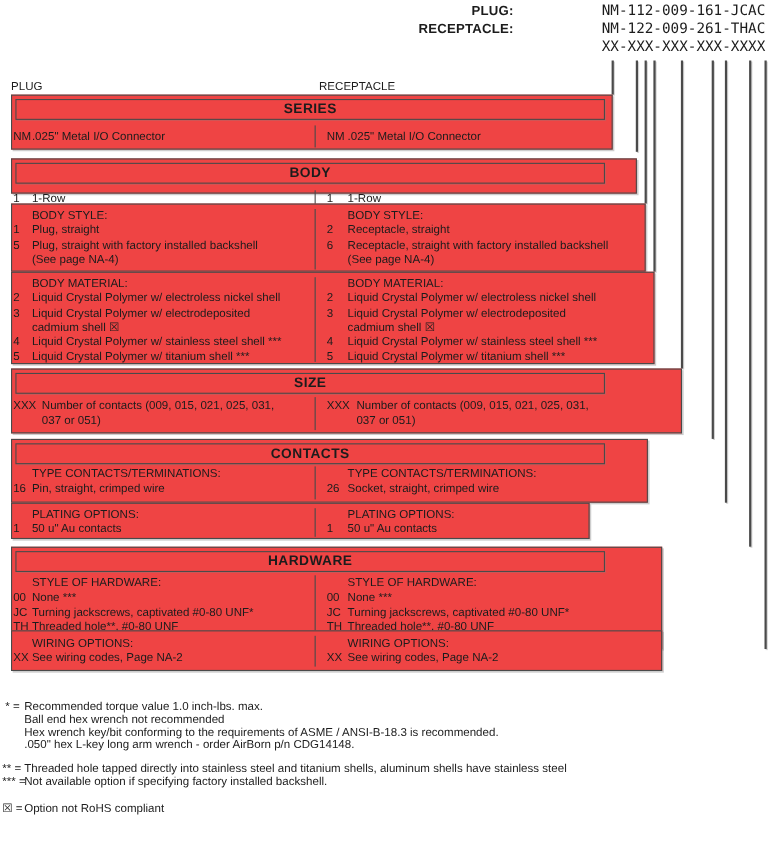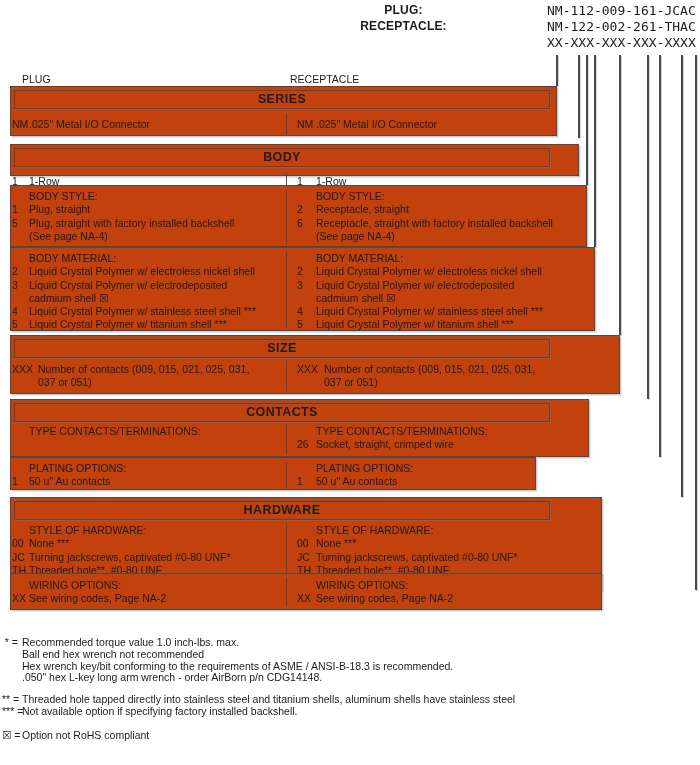--- a/index.html
+++ b/index.html
@@ -1,26 +1,26 @@
 <!DOCTYPE html>
 <html><head>
 <meta charset="utf-8">
 <style>
   html,body{margin:0;padding:0;background:#ffffff;}
   .page{position:relative;width:700px;height:765px;background:#fff;overflow:hidden;
         font-family:"Liberation Sans","DejaVu Sans",sans-serif;color:#1c1c1c;}
   .pn-row{position:absolute;left:0;width:100%;height:15px;}
-  .pn-label{position:absolute;left:340px;width:127px;text-align:center;
+  .pn-label{position:absolute;left:340px;width:127px;text-align:right;
             font-weight:bold;font-size:12px;letter-spacing:.2px;white-space:nowrap;}
   .pn-value{position:absolute;left:547px;font-family:"DejaVu Sans Mono",monospace;
             font-size:13px;white-space:nowrap;}
   .leader{position:absolute;width:1.5px;background:#4a4a4a;box-shadow:1px 1px 0 rgba(130,130,130,.35);}
   .col-label{position:absolute;top:73px;font-size:10.5px;white-space:nowrap;}
   .rect{position:absolute;left:10px;box-sizing:border-box;border:1.5px solid #4a4a4a;
-        background:#c2410c;box-shadow:1.5px 1.5px 0 rgba(130,130,130,.4);}
+        background:#ef4444;box-shadow:1.5px 1.5px 0 rgba(130,130,130,.4);}
   .hdr{position:absolute;box-sizing:border-box;left:3px;top:3px;width:536px;height:19px;
        border:1.5px solid #4a4a4a;box-shadow:1px 1px 0 rgba(130,130,130,.3);
        text-align:center;font-weight:bold;font-size:12.5px;line-height:16px;letter-spacing:.4px;}
   .div-line{position:absolute;left:275px;width:1px;background:#4a4a4a;}
   .lcol{position:absolute;left:1px;width:273px;}
   .rcol{position:absolute;left:285px;width:300px;}
   .row{display:flex;font-size:10.5px;line-height:13.3px;white-space:nowrap;}
   .code{flex:none;width:17px;}
   .rcol .code{width:20px;padding-left:1px;box-sizing:border-box;}
   .desc{flex:none;}
@@ -35,38 +35,38 @@
 
 <div class="page">
 
   <div>
     <div class="pn-row" style="top:3px">
       <span class="pn-label">PLUG:</span>
       <span class="pn-value">NM-112-009-161-JCAC</span>
     </div>
     <div class="pn-row" style="top:19px">
       <span class="pn-label">RECEPTACLE:</span>
-      <span class="pn-value">NM-122-002-261-THAC</span>
+      <span class="pn-value">NM-122-009-261-THAC</span>
     </div>
     <div class="pn-row" style="top:35px">
       <span class="pn-value">XX-XXX-XXX-XXX-XXXX</span>
     </div>
   </div>
 
   <div class="leader" style="left:556px;top:55px;height:31px"></div>
   <div class="leader" style="left:578px;top:55px;height:83px"></div>
   <div class="leader" style="left:586px;top:55px;height:130px"></div>
   <div class="leader" style="left:594px;top:55px;height:192px"></div>
   <div class="leader" style="left:619px;top:55px;height:280px"></div>
   <div class="leader" style="left:647px;top:55px;height:344px"></div>
   <div class="leader" style="left:659px;top:55px;height:402px"></div>
   <div class="leader" style="left:681px;top:55px;height:442px"></div>
   <div class="leader" style="left:695px;top:55px;height:535px"></div>
 
-  <span class="col-label" style="left:22px">PLUG</span>
+  <span class="col-label" style="left:10px">PLUG</span>
   <span class="col-label" style="left:290px">RECEPTACLE</span>
 
   <div class="rect" style="top:86px;width:547px;height:50px">
     <div class="hdr">SERIES</div>
     <div class="div-line" style="top:27px;height:20px"></div>
     <div class="lcol" style="top:31px">
       <div class="row">
         <span class="code">NM</span>
         <span class="desc">.025" Metal I/O Connector</span>
       </div>
@@ -218,20 +218,24 @@
   </div>
 
   <div class="rect" style="top:399px;width:579px;height:58px">
     <div class="hdr">CONTACTS</div>
     <div class="div-line" style="top:24px;height:30px"></div>
     <div class="lcol" style="top:25px">
       <div class="row">
           <span class="code"></span>
           <span class="desc">TYPE CONTACTS/TERMINATIONS:</span>
         </div>
+      <div class="row">
+          <span class="code">16</span>
+          <span class="desc">Pin, straight, crimped wire</span>
+        </div>
     </div>
     <div class="rcol" style="top:25px">
       <div class="row">
           <span class="code"></span>
           <span class="desc">TYPE CONTACTS/TERMINATIONS:</span>
         </div>
       <div class="row">
           <span class="code">26</span>
           <span class="desc">Socket, straight, crimped wire</span>
         </div>

